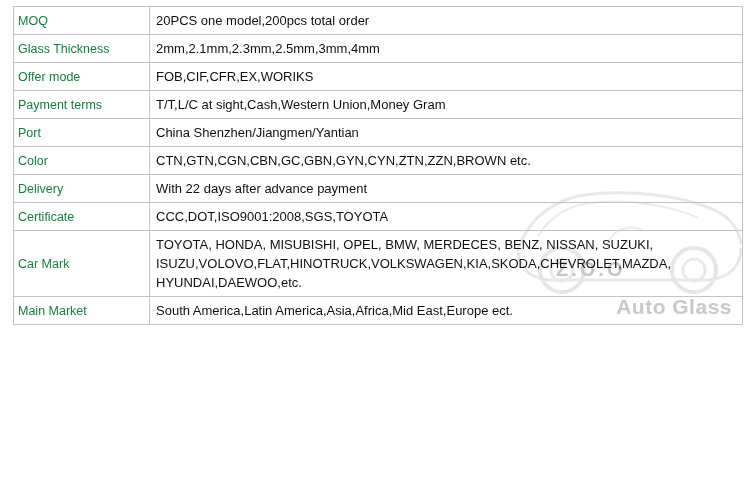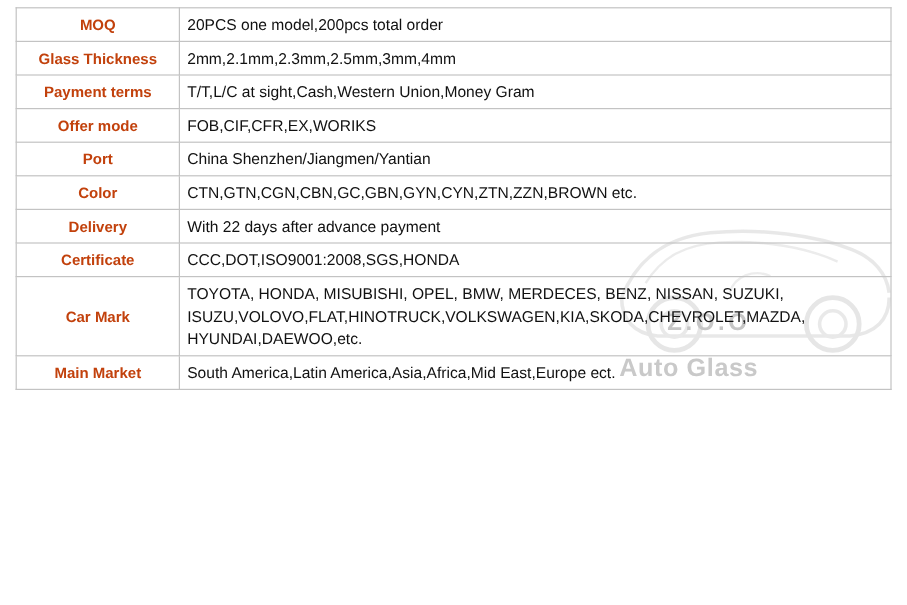--- a/index.html
+++ b/index.html
@@ -28,24 +28,24 @@
     width: 240px;
     height: 150px;
     pointer-events: none;
     opacity: 0.55;
   }
   .watermark svg {
     display: block;
   }
   .wm-text {
     position: absolute;
-    left: 516px;
+    left: 492px;
     top: 289px;
     width: 240px;
-    text-align: left;
+    text-align: right;
     font-family: "Liberation Sans", sans-serif;
     font-size: 21px;
     font-weight: bold;
     color: #c9c9c9;
     letter-spacing: 0.5px;
     pointer-events: none;
   }
   .wm-zoo {
     position: absolute;
     left: 556px;
@@ -71,23 +71,22 @@
   }
   table.spec col.c1 { width: 136px; }
   table.spec col.c2 { width: 593px; }
 
   table.spec td {
     border: 1px solid #c3c3c3;
     vertical-align: middle;
     background: transparent;
   }
   td.label {
-    text-align: center;
-    color: #c2410c;
-    font-weight: bold;
+    color: #15803d;
+    font-weight: normal;
     font-size: 12.5px;
     font-family: "Liberation Sans", sans-serif;
     padding: 2px 4px;
   }
   td.value {
     color: #111111;
     font-size: 13px;
     font-family: "Liberation Sans", sans-serif;
     padding: 4px 0 4px 6px;
     line-height: 19px;
@@ -126,47 +125,47 @@
         <td class="value">20PCS one model,200pcs total order</td>
       </tr>
 
       <tr>
         <td class="label">Glass Thickness</td>
         <td class="value">2mm,2.1mm,2.3mm,2.5mm,3mm,4mm</td>
       </tr>
 
 
       <tr>
-        <td class="label">Payment terms</td>
-        <td class="value">T/T,L/C at sight,Cash,Western Union,Money Gram</td>
+        <td class="label">Offer mode</td>
+        <td class="value">FOB,CIF,CFR,EX,WORIKS</td>
       </tr>
 
       <tr>
-        <td class="label">Offer mode</td>
-        <td class="value">FOB,CIF,CFR,EX,WORIKS</td>
+        <td class="label">Payment terms</td>
+        <td class="value">T/T,L/C at sight,Cash,Western Union,Money Gram</td>
       </tr>
 
       <tr>
         <td class="label">Port</td>
         <td class="value">China Shenzhen/Jiangmen/Yantian</td>
       </tr>
 
       <tr>
         <td class="label">Color</td>
         <td class="value">CTN,GTN,CGN,CBN,GC,GBN,GYN,CYN,ZTN,ZZN,BROWN etc.</td>
       </tr>
 
       <tr>
         <td class="label">Delivery</td>
         <td class="value">With 22 days after advance payment</td>
       </tr>
 
       <tr>
         <td class="label">Certificate</td>
-        <td class="value">CCC,DOT,ISO9001:2008,SGS,HONDA</td>
+        <td class="value">CCC,DOT,ISO9001:2008,SGS,TOYOTA</td>
       </tr>
 
       <tr>
         <td class="label">Car Mark</td>
         <td class="value">TOYOTA, HONDA, MISUBISHI, OPEL, BMW, MERDECES, BENZ, NISSAN, SUZUKI,
 ISUZU,VOLOVO,FLAT,HINOTRUCK,VOLKSWAGEN,KIA,SKODA,CHEVROLET,MAZDA,
 HYUNDAI,DAEWOO,etc.</td>
       </tr>
 
       <tr>

